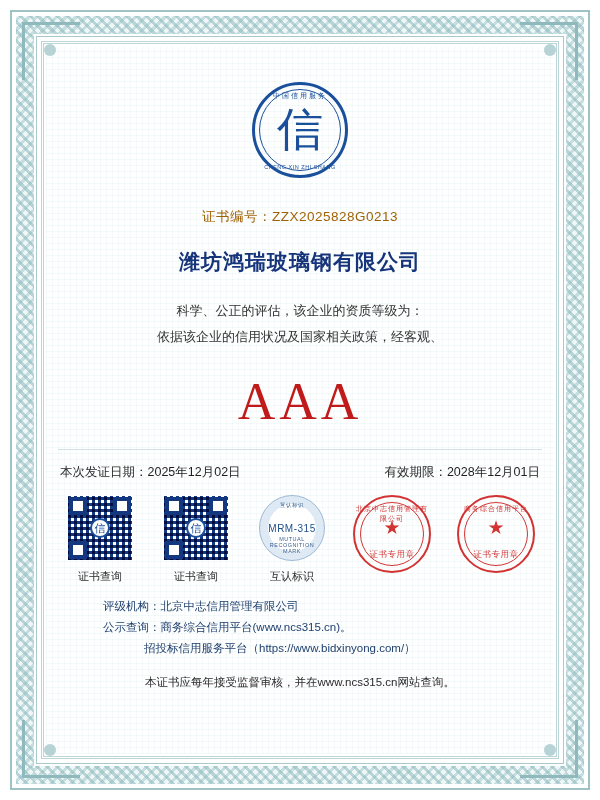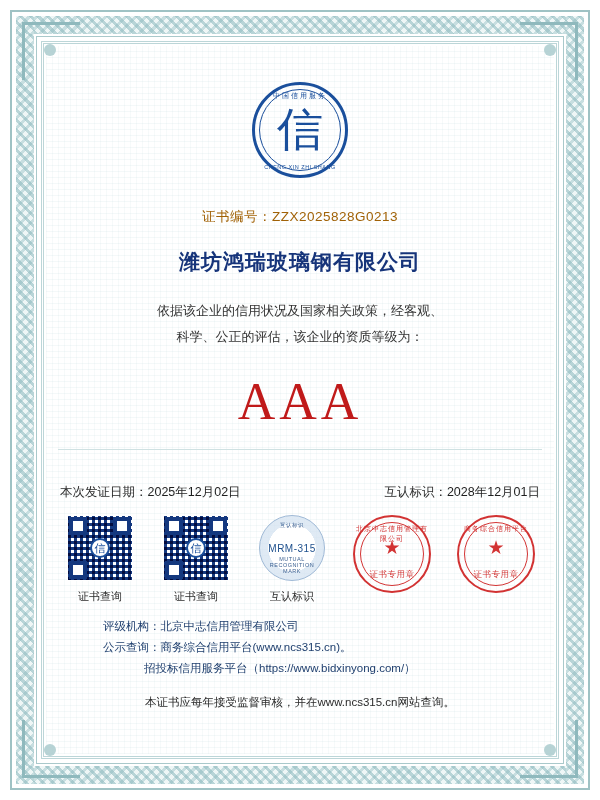--- a/index.html
+++ b/index.html
@@ -176,21 +176,21 @@
     margin-top: 22px;
     font-family: "Liberation Serif", serif;
     font-weight: normal;
     font-size: 52px;
     letter-spacing: 4px;
     color: #c01a1a;
   }
 
   
   .dates {
-    margin-top: 34px;
+    margin-top: 14px;
     display: flex;
     justify-content: space-between;
     padding: 0 8px;
     font-size: 12.5px;
     color: #1f1f1f;
   }
   .dates .label { color: #2b2b2b; }
   .dates .value { color: #1f1f1f; }
 
   
@@ -391,34 +391,34 @@
     </div>
 
 
     <div class="cert-no">
       <span>证书编号：</span><span>ZZX2025828G0213</span>
     </div>
 
     <div class="company">潍坊鸿瑞玻璃钢有限公司</div>
 
     <div class="statement">
+      <div>科学、公正的评估，该企业的资质等级为：</div>
       <div>依据该企业的信用状况及国家相关政策，经客观、</div>
-      <div>科学、公正的评估，该企业的资质等级为：</div>
     </div>
 
     <div class="grade">AAA</div>
 
     <div class="hairline"></div>
 
     <div class="dates">
       <div>
         <span class="label">本次发证日期：</span><span class="value">2025年12月02日</span>
       </div>
       <div>
-        <span class="label">互认标识：</span><span class="value">2028年12月01日</span>
+        <span class="label">有效期限：</span><span class="value">2028年12月01日</span>
       </div>
     </div>
 
     <div class="marks">
 
       <div class="mark">
         <div class="qr">
           <div class="finder-bl"></div>
           <div class="center-logo">
               <span>信</span>

